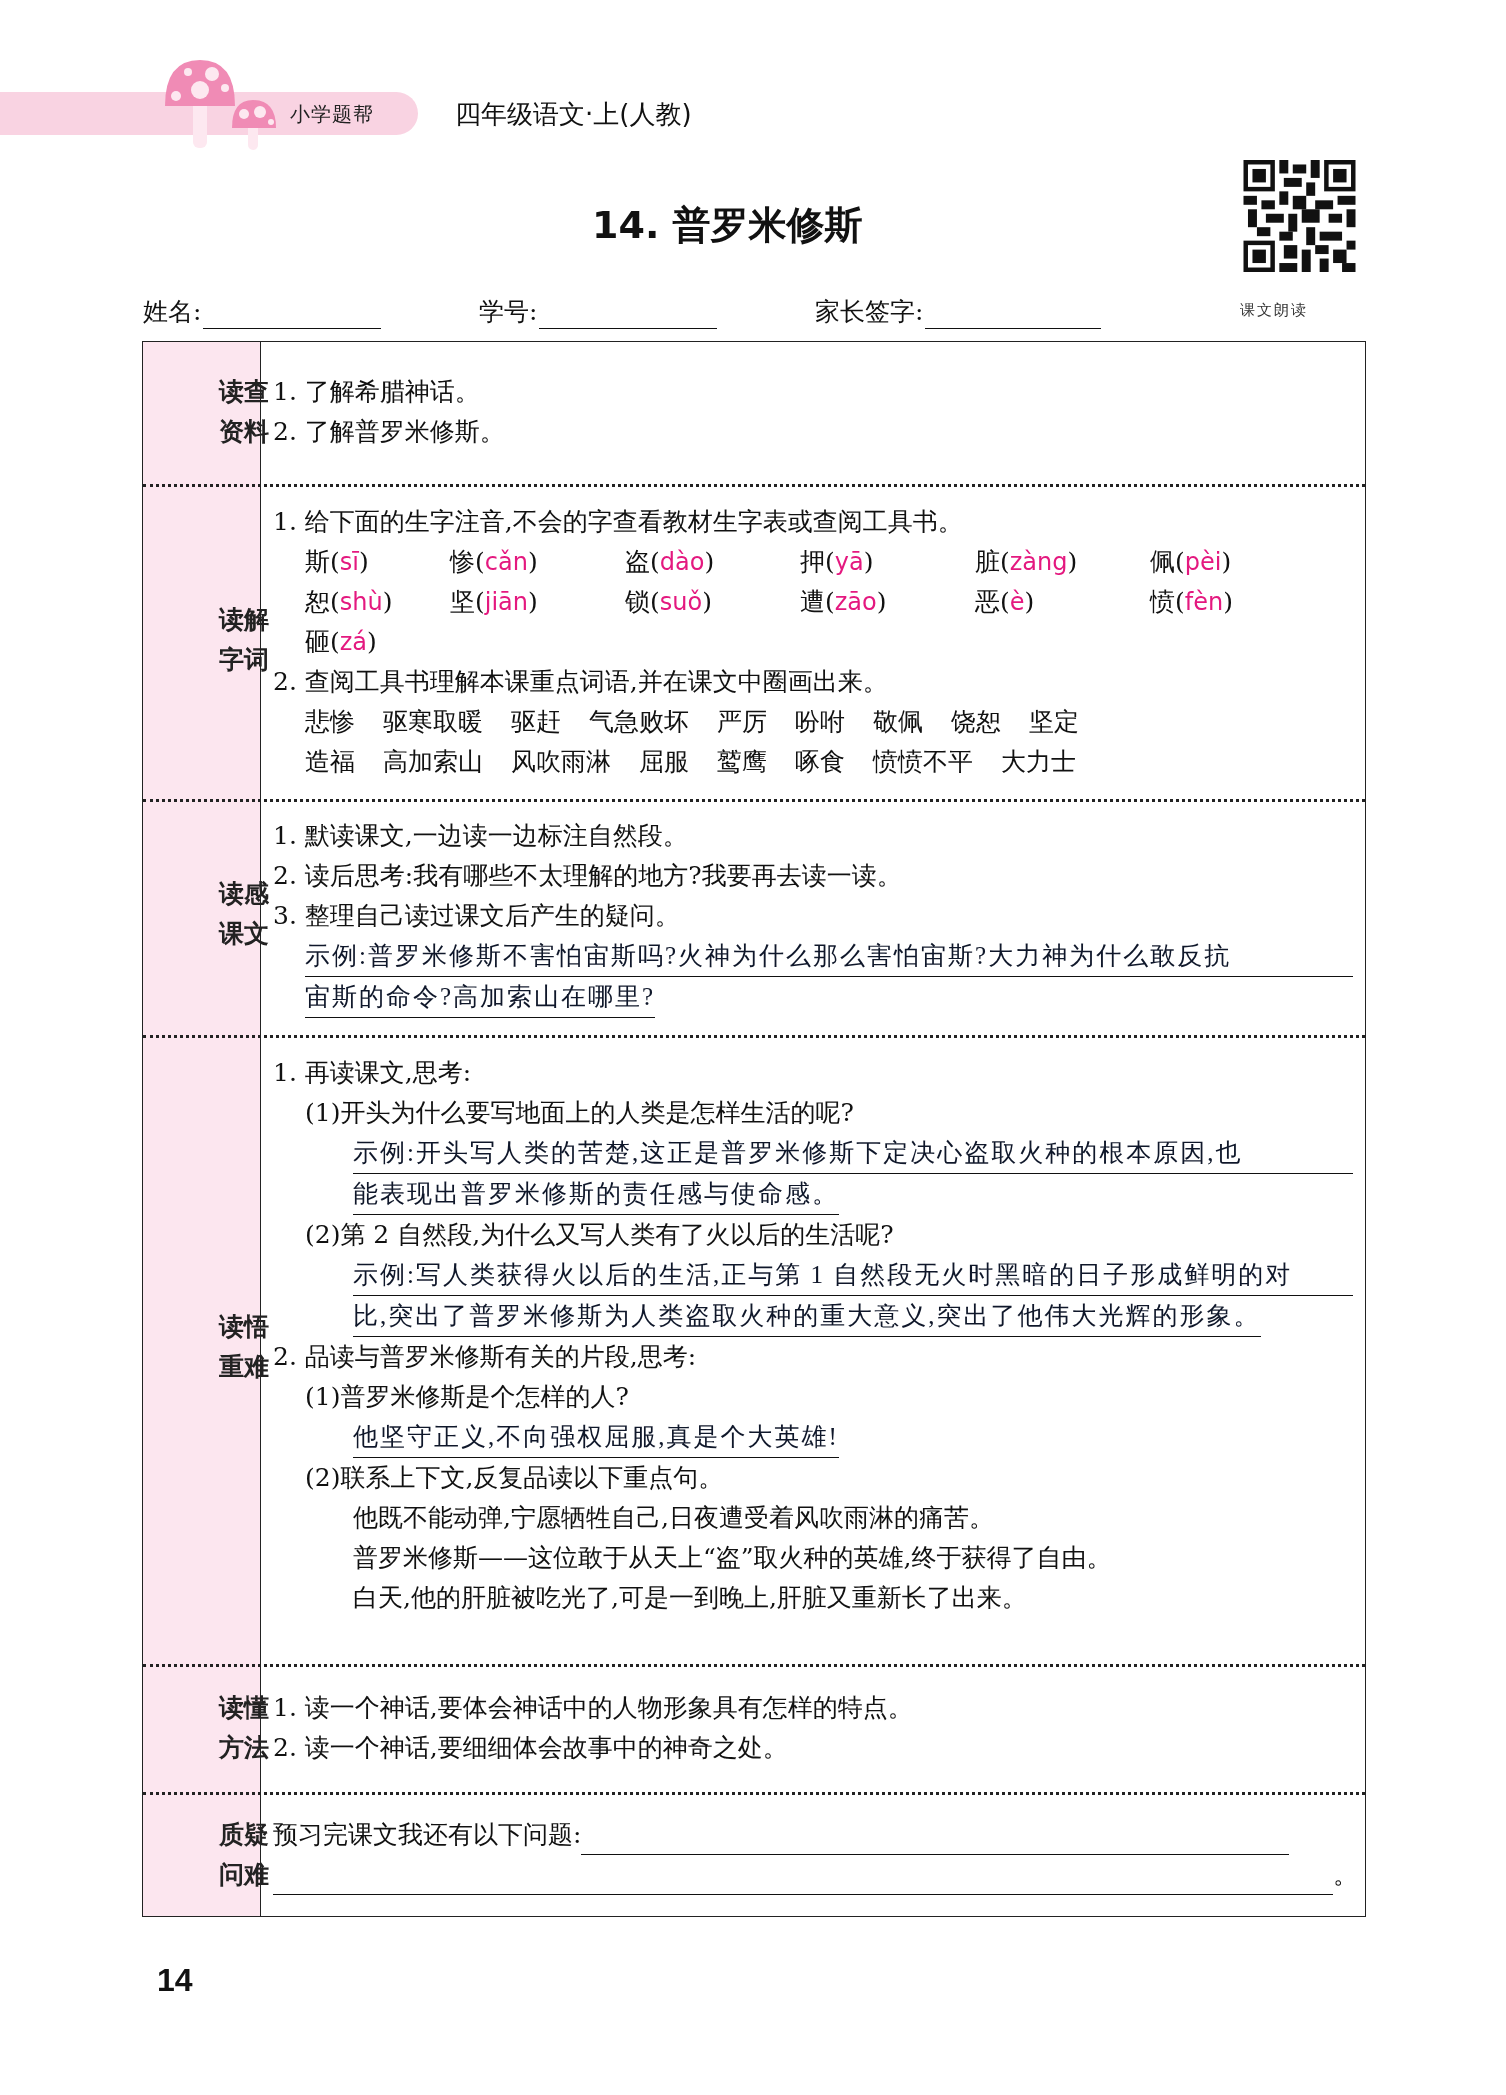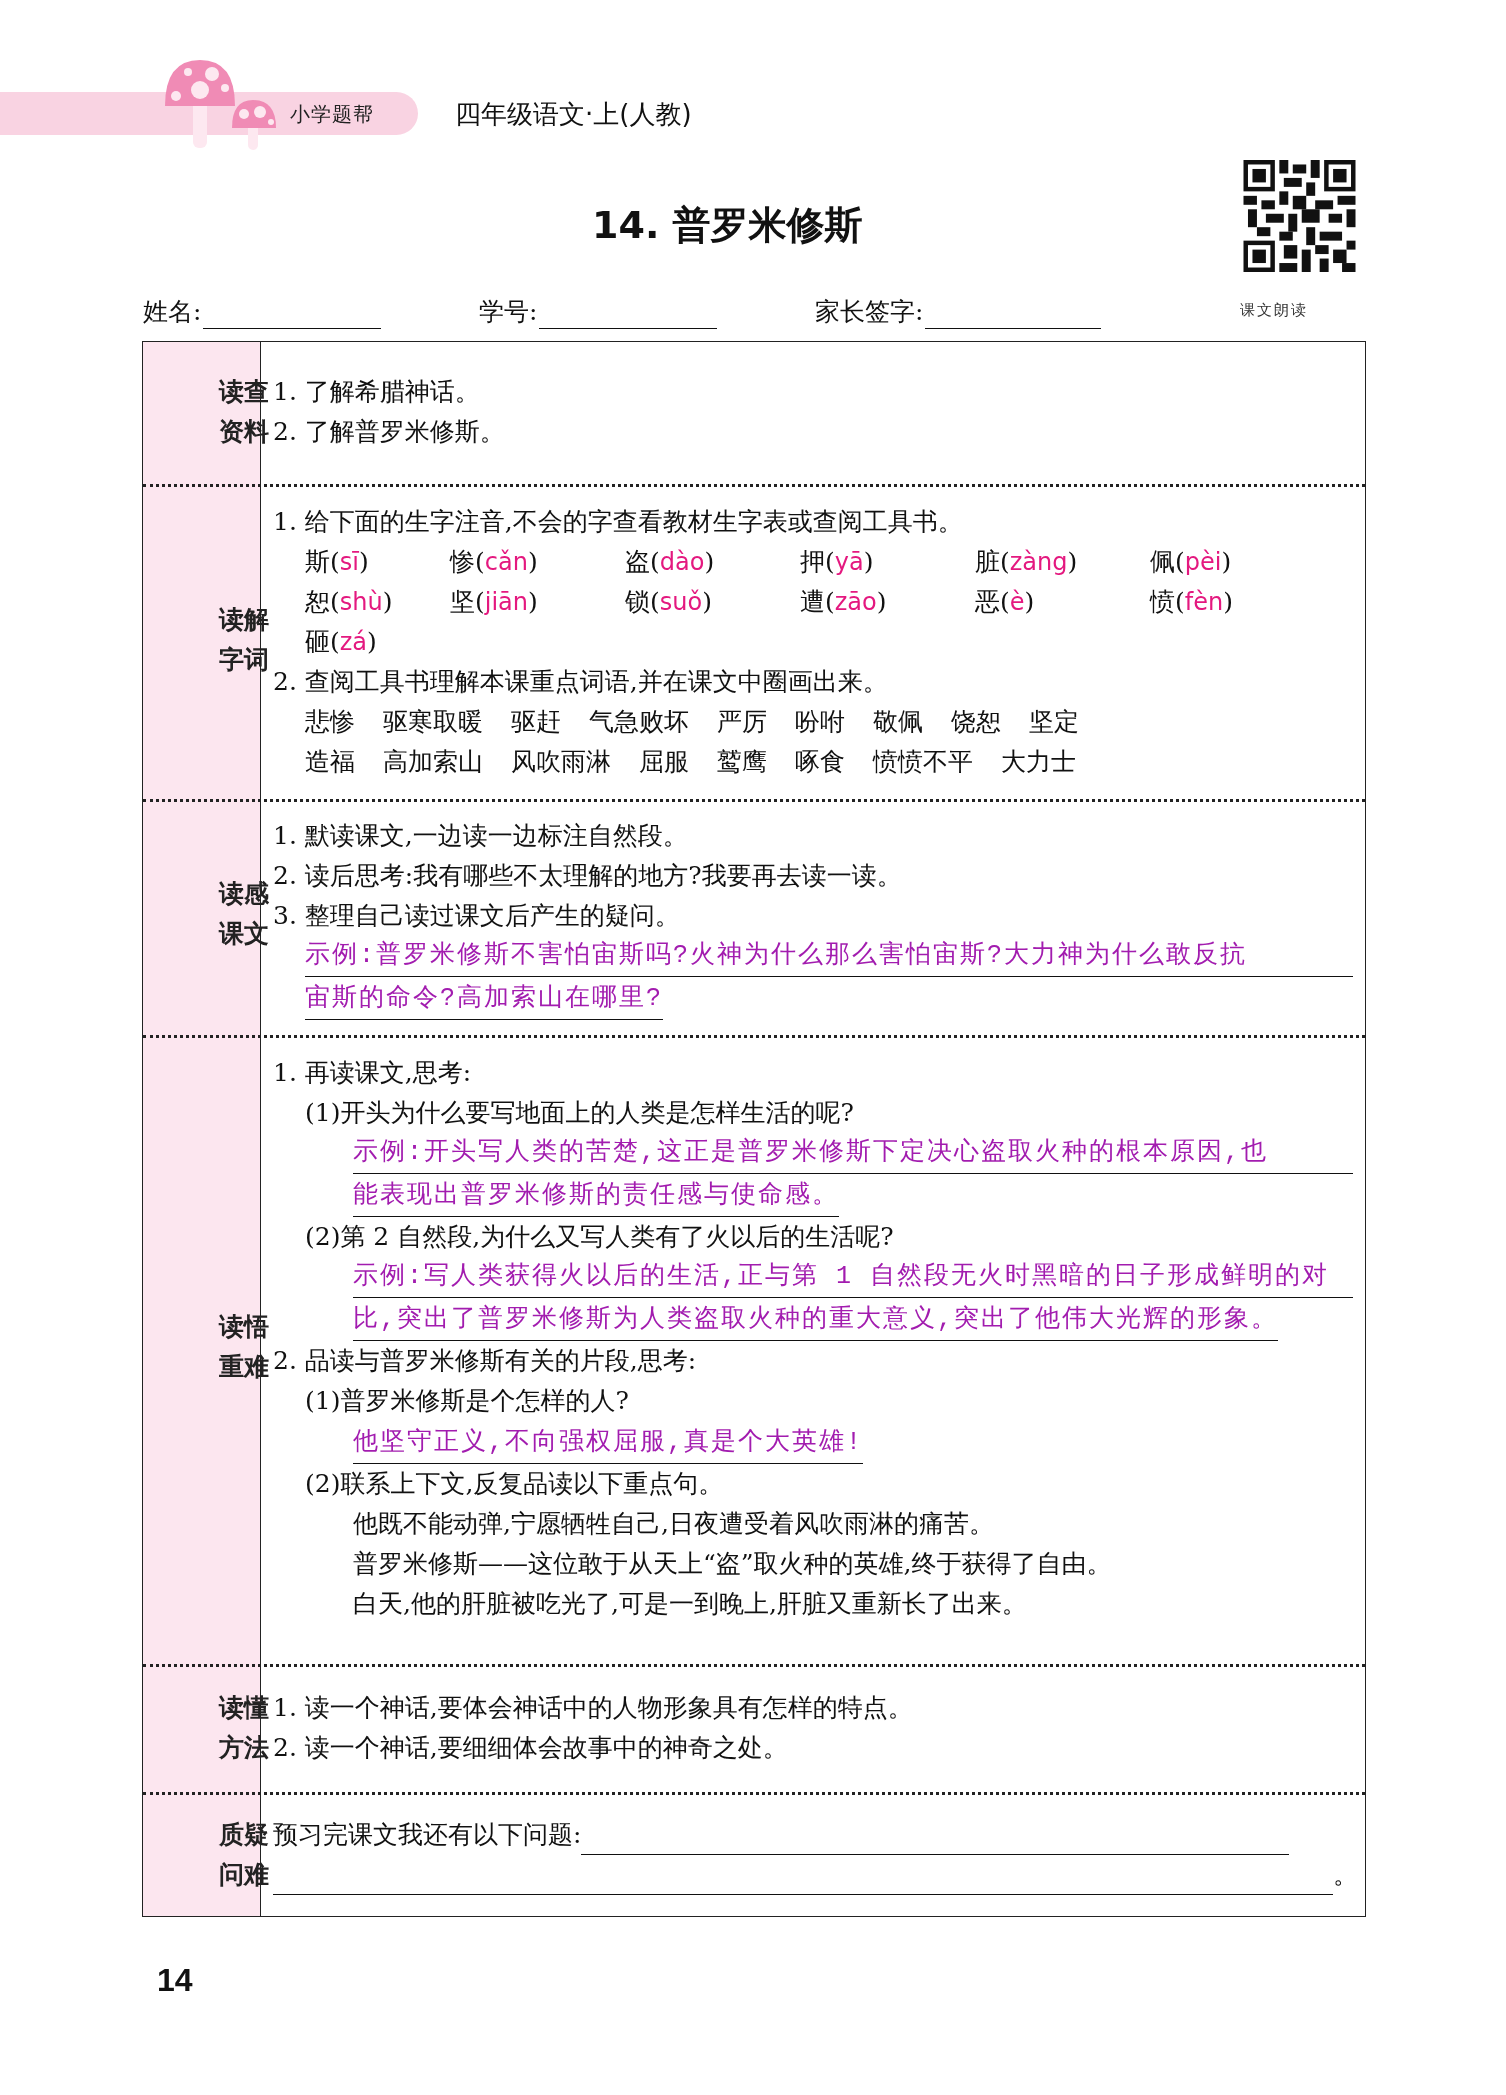--- a/index.html
+++ b/index.html
@@ -20,21 +20,21 @@
   .lab-col { position:absolute; left:0; top:0; width:117px; height:100%; background:#fce6ef; border-right:1.5px solid #222; }
   .divider { position:absolute; left:0; width:100%; height:0; border-top:3px dotted #222; }
   .lab { position:absolute; left:0; width:126px; text-align:right; font-family:"DejaVu Sans","Liberation Sans",sans-serif; font-weight:bold; font-size:25px; line-height:40px; color:#222; }
   .content { position:absolute; left:130px; right:12px; font-size:25px; line-height:40px; }
   .ln { white-space:nowrap; height:40px; }
   .ind1 { padding-left:32px; }
   .ind2 { padding-left:80px; }
   .py-grid { display:grid; grid-template-columns:145px 175px 175px 175px 175px 175px; padding-left:32px; }
   .py { color:#e4187f; font-family:"DejaVu Sans","Liberation Sans",sans-serif; font-size:24px; }
   .words span { margin-right:28px; }
-  .ans { color:#a21caf; font-family:Liberation Mono, monospace; border-bottom:1.5px solid #111; display:block; letter-spacing:2px; }
+  .ans { color:#0f172a; font-family:Liberation Serif, serif; border-bottom:1.5px solid #111; display:block; letter-spacing:2px; }
   .ans-inline { display:inline-block; }
   .blank { display:inline-block; border-bottom:1.5px solid #111; height:28px; vertical-align:bottom; }
   .pageno { left:157px; top:1962px; font-size:32px; font-weight:bold; font-family:Liberation Sans, sans-serif; }
 </style>
 </head>
 <body>
 
 <div class="abs band"></div>
 <svg class="abs" style="left:160px;top:56px" width="125" height="96">
   <rect x="33" y="40" width="14" height="52" rx="6" fill="#fde8f0"></rect>

